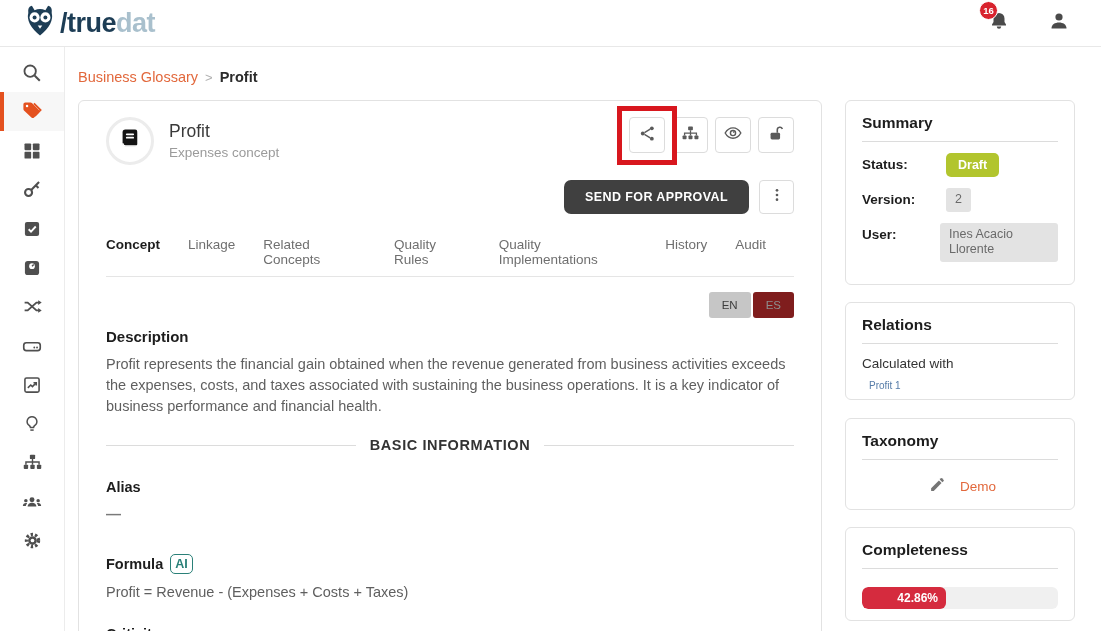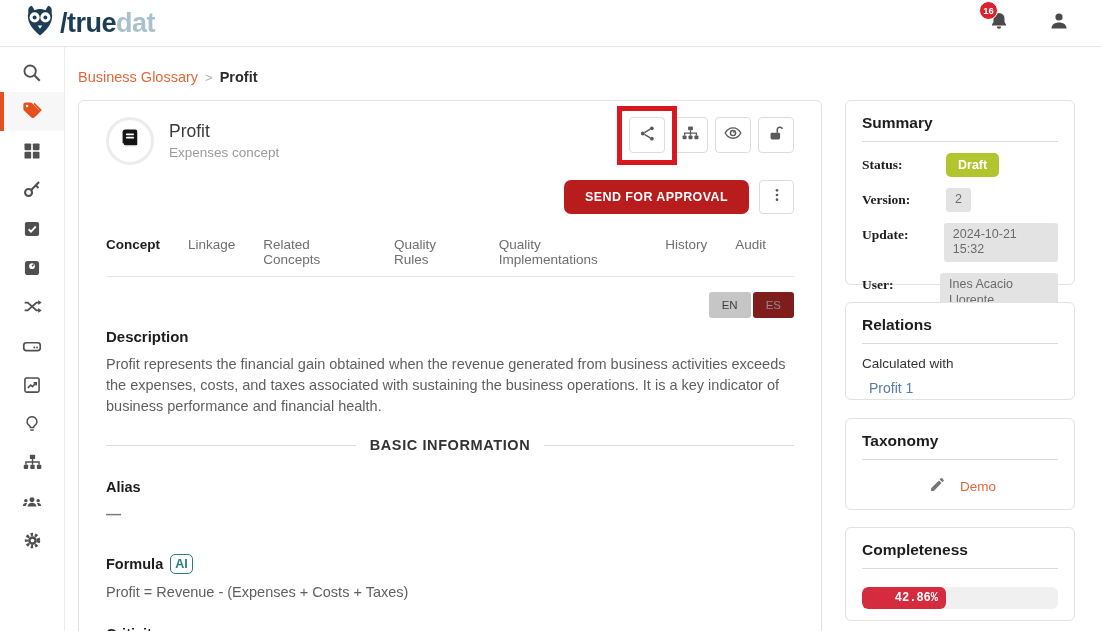--- a/index.html
+++ b/index.html
@@ -45,21 +45,21 @@
   .concept-title { font-size: 17.5px; color: #3a3a3a; font-weight: normal; }
   .concept-subtitle { font-size: 13.5px; color: #9b9b9b; margin-top: 3px; }
   .head-right { margin-left: auto; display: flex; flex-direction: column; align-items: flex-end; }
   .icon-row { display: flex; gap: 7px; }
   .tool-btn { width: 36px; height: 36px; background: #fff; border: 1px solid #dcdcdc;
     border-radius: 4px; display: flex; align-items: center; justify-content: center;
     cursor: pointer; position: relative; }
   .red-annotation { position: absolute; left: -13px; top: -12px; width: 60px; height: 59px;
     border: 5px solid #d8171e; pointer-events: none; z-index: 6; }
   .approve-row { display: flex; gap: 10px; margin-top: 27px; align-items: stretch; }
-  .approve-btn { background: #b91c1c; color: #fff; border: none; border-radius: 7px;
+  .approve-btn { background: #404040; color: #fff; border: none; border-radius: 7px;
     font-family: "Liberation Sans", sans-serif; font-size: 12.5px; font-weight: bold;
     letter-spacing: 0.4px; padding: 0 21px; height: 34px; cursor: pointer; }
   .kebab-btn { width: 35px; height: 34px; background: #fff; border: 1px solid #dcdcdc;
     border-radius: 4px; display: flex; align-items: center; justify-content: center; cursor: pointer; }
 
   
   .tabs { display: flex; margin-top: 16px; border-bottom: 1px solid #e5e5e5; }
   .tab { font-size: 13.5px; color: #6f6f6f; padding: 7px 0 9px; margin-right: 28px; cursor: pointer; }
   .tab.active { color: #1d1d1d; font-weight: bold; }
 
@@ -86,31 +86,31 @@
   
   .panel { position: absolute; left: 845px; width: 230px; background: #fff;
     border: 1px solid #e2e2e2; border-radius: 6px; padding: 13px 16px; }
   .panel-title { font-size: 15.5px; font-weight: bold; color: #1d1d1d; padding-bottom: 9px;
     border-bottom: 1px solid #dcdcdc; }
   #panel-summary { top: 100px; height: 185px; }
   #panel-relations { top: 302px; height: 98px; }
   #panel-taxonomy { top: 418px; height: 92px; }
   #panel-completeness { top: 527px; height: 94px; }
   .sum-row { display: flex; align-items: flex-start; margin-top: 11px; }
-  .sum-label { width: 84px; font-size: 13.5px; font-weight: bold; color: #1d1d1d; padding-top: 4px; font-family: Liberation Serif, serif; }
+  .sum-label { width: 84px; font-size: 13.5px; font-weight: bold; color: #1d1d1d; padding-top: 4px; }
   .badge-draft { background: #b2c52e; color: #fff; font-size: 12.5px; font-weight: bold;
     padding: 5px 12px; border-radius: 5px; }
   .badge-gray { background: #e3e3e3; color: #6a6a6a; font-size: 12.5px;
     padding: 4px 9px; border-radius: 3px; max-width: 118px; line-height: 1.25; }
   .relation-type { font-size: 13.5px; color: #333; margin-top: 12px; }
-  .relation-link { font-size: 14px; color: #567ca8; margin-top: 9px; margin-left: 7px; cursor: pointer; }
+  .relation-link { font-size: 10px; color: #567ca8; margin-top: 9px; margin-left: 7px; cursor: pointer; }
   .tax-row { display: flex; align-items: center; gap: 14px; margin-top: 16px; margin-left: 5px; justify-content: center; }
   .tax-link { font-size: 13.5px; color: #e2683c; cursor: pointer; }
   .progress-track { margin-top: 18px; height: 22px; background: #f0f0f0; border-radius: 6px;
-    overflow: hidden; font-family: Liberation Mono, monospace; }
+    overflow: hidden; }
   .progress-fill { height: 100%; background: #d52b3e; border-radius: 6px; color: #fff;
     font-size: 12px; font-weight: bold; display: flex; align-items: center;
     justify-content: flex-end; padding-right: 8px; }
 </style>
 </head>
 <body>
 
 <div class="topbar">
   <div class="logo">
     <span>
@@ -379,24 +379,20 @@
   <div class="panel-title">Summary</div>
   <div class="sum-row">
     <div class="sum-label">Status:</div>
     <span class="badge-draft">Draft</span>
   </div>
   <div class="sum-row">
     <div class="sum-label">Version:</div>
     <span class="badge-gray">2</span>
   </div>
   <div class="sum-row">
-    <div class="sum-label">Update:</div>
-    <span class="badge-gray">2024-10-21 15:32</span>
-  </div>
-  <div class="sum-row">
     <div class="sum-label">User:</div>
     <span class="badge-gray">Ines Acacio Llorente</span>
   </div>
 </div>
 
 <div class="panel" id="panel-relations">
   <div class="panel-title">Relations</div>
   <div class="relation-type">Calculated with</div>
   <div class="relation-link">Profit 1</div>
 </div>

